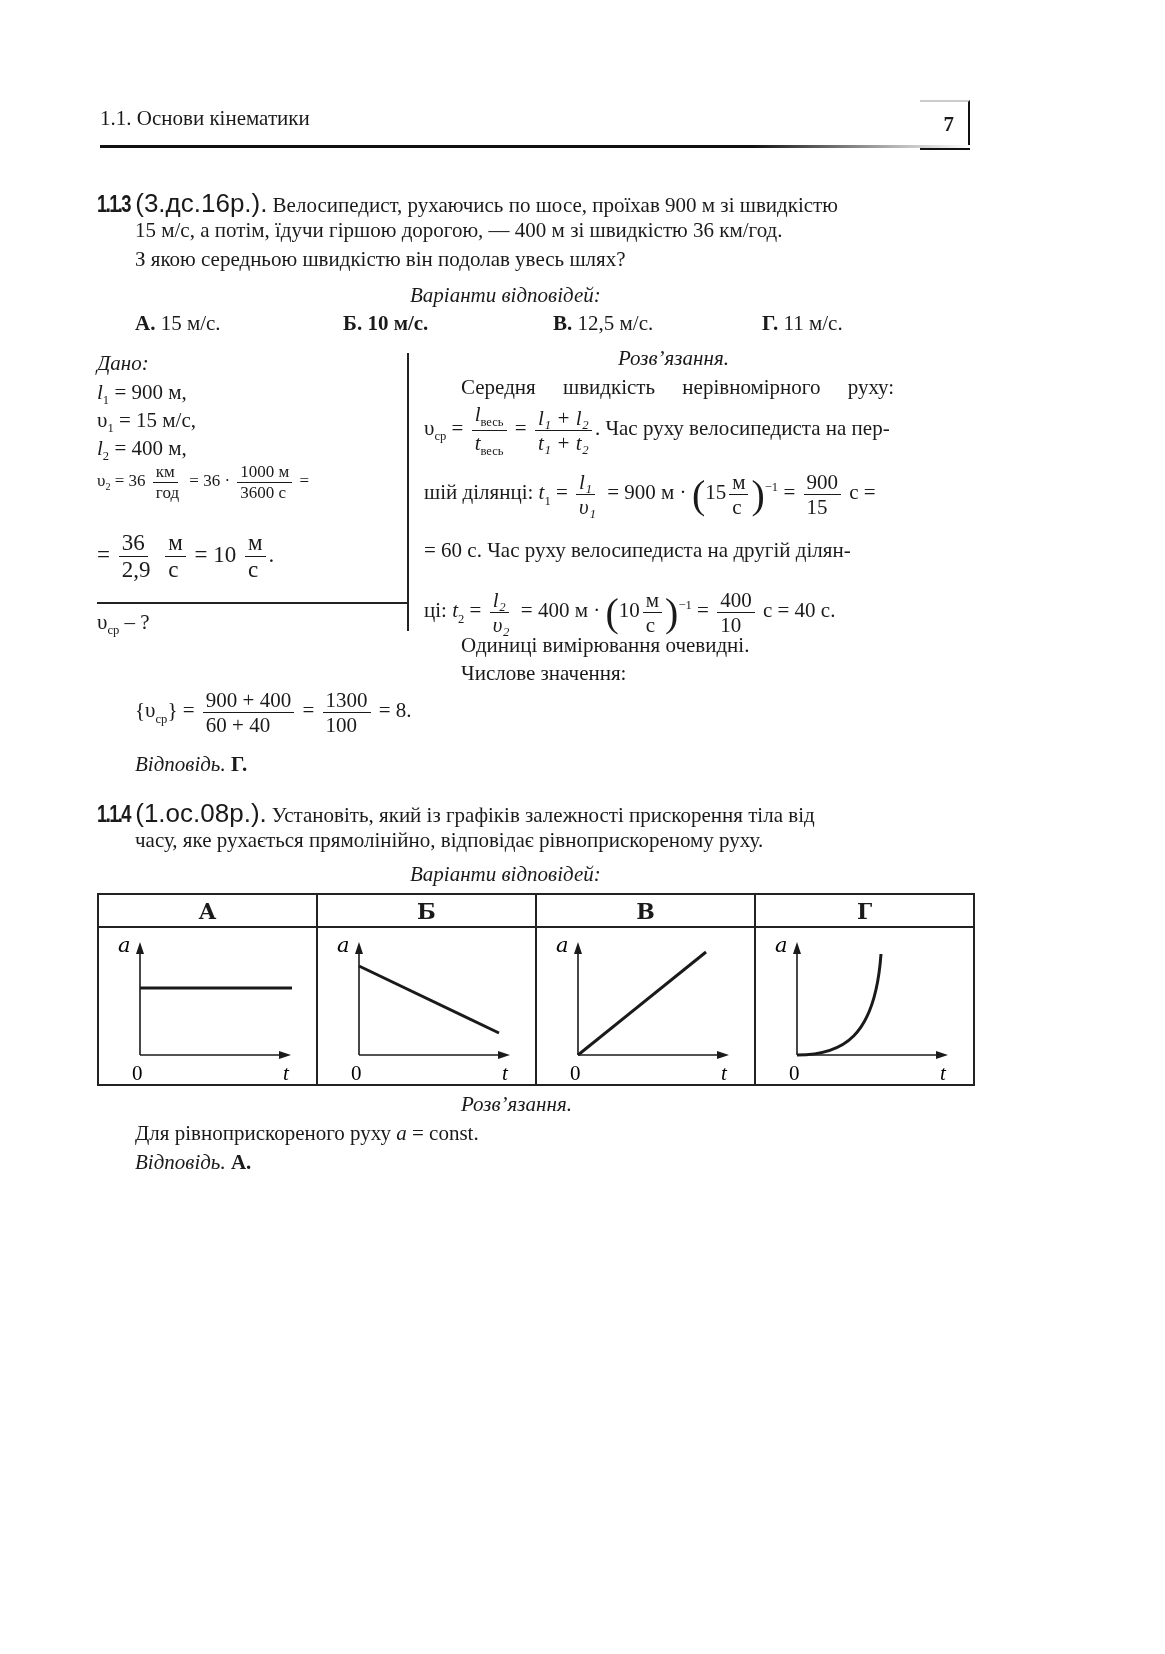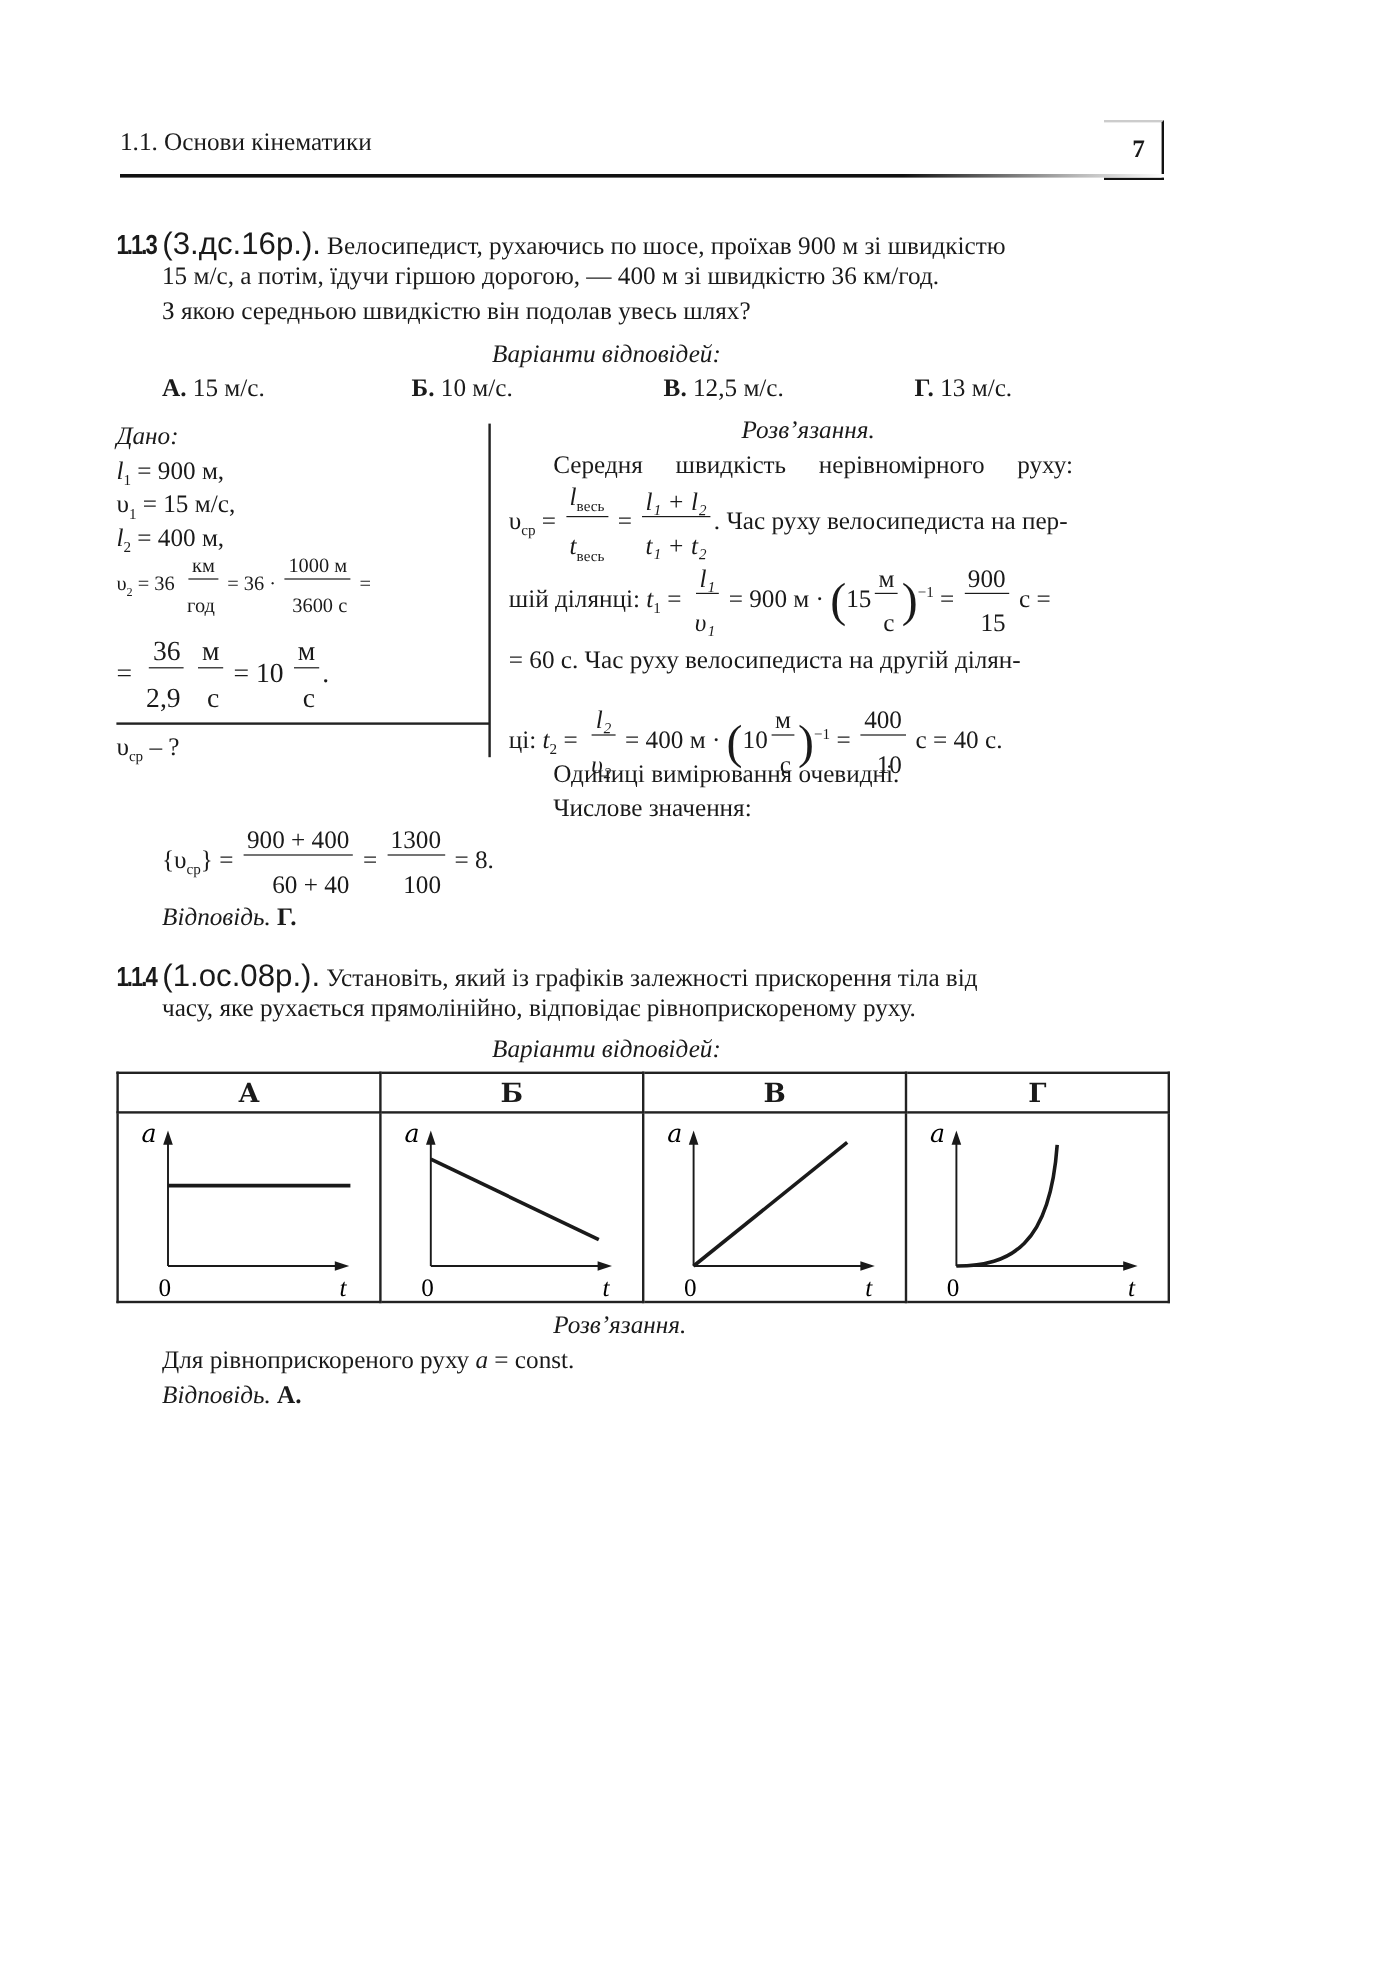--- a/index.html
+++ b/index.html
@@ -15,22 +15,22 @@
   .page-box { position: absolute; left: 920px; top: 100px; width: 48px; height: 46px;
               border-top: 2px solid #ccc; border-right: 2px solid #111; border-bottom: 2px solid #111; }
   .page-num { position: absolute; right: 14px; top: 10px; font-size: 21px; font-weight: bold;
               font-family: "Liberation Serif", serif; }
 
   .prob-num { font-family: "Liberation Sans", sans-serif; font-weight: bold; font-size: 23px;
               letter-spacing: -2px; transform: scaleX(0.8); transform-origin: left; display:inline-block; }
   .prob-src { font-family: "Liberation Sans", sans-serif; font-size: 26px; }
   .txt { font-size: 21px; font-family: "Liberation Serif", serif; }
 
-  .frac { display: inline-flex; flex-direction: column; align-items: flex-end; vertical-align: middle;
-          margin: 0 3px; gap: 12px; }
+  .frac { display: inline-flex; flex-direction: column; align-items: flex-start; vertical-align: middle;
+          margin: 0 3px; }
   .frac .num { border-bottom: 1.6px solid #1a1a1a; padding: 0 3px; line-height: 1.15; }
   .frac .den { padding: 0 3px; line-height: 1.15; }
   sub { font-size: 0.6em; }
   sup { font-size: 0.6em; }
   .paren { font-size: 1.9em; font-weight: 200; vertical-align: middle; line-height: 1; }
 
   .vline { position: absolute; left: 407px; top: 353px; width: 2px; height: 278px; background: #222; }
   .hline { position: absolute; left: 97px; top: 602px; width: 311px; height: 2px; background: #222; }
 
   table.graphs { position: absolute; left: 97px; top: 893px; width: 875px; border-collapse: collapse; }
@@ -51,23 +51,23 @@
 <div class="abs" style="left:97px; top:188px;">
   <span class="prob-num">1.1.3</span>
   <span class="prob-src" style="margin-left:-8px">(3.дс.16р.).</span>
   <span class="txt">Велосипедист, рухаючись по шосе, проїхав 900 м зі швидкістю</span>
 </div>
 <div class="abs txt" style="left:135px; top:218px;">15 м/с, а потім, їдучи гіршою дорогою, — 400 м зі швидкістю 36 км/год.</div>
 <div class="abs txt" style="left:135px; top:247px;">З якою середньою швидкістю він подолав увесь шлях?</div>
 
 <div class="abs txt it" style="left:410px; top:283px;">Варіанти відповідей:</div>
 <div class="abs txt" style="left:135px; top:311px;"><b>А.</b> <span>15 м/с.</span></div>
-<div class="abs txt" style="left:343px; top:311px;"><b>Б.</b> <span>10 м/с.</span></div>
+<div class="abs txt" style="left:343px; top:311px;font-weight:bold;"><b>Б.</b> <span>10 м/с.</span></div>
 <div class="abs txt" style="left:553px; top:311px;"><b>В.</b> <span>12,5 м/с.</span></div>
-<div class="abs txt" style="left:762px; top:311px;"><b>Г.</b> <span>13 м/с.</span></div>
+<div class="abs txt" style="left:762px; top:311px;"><b>Г.</b> <span>11 м/с.</span></div>
 
 <div class="abs txt it" style="left:97px; top:351px;">Дано:</div>
 <div class="abs txt" style="left:97px; top:380px;">
   <i>l</i><sub>1</sub>
   <span>= 900 м,</span>
 </div>
 <div class="abs txt" style="left:97px; top:408px;">
   <span>υ</span><sub>1</sub>
   <span>= 15 м/с,</span>
 </div>

